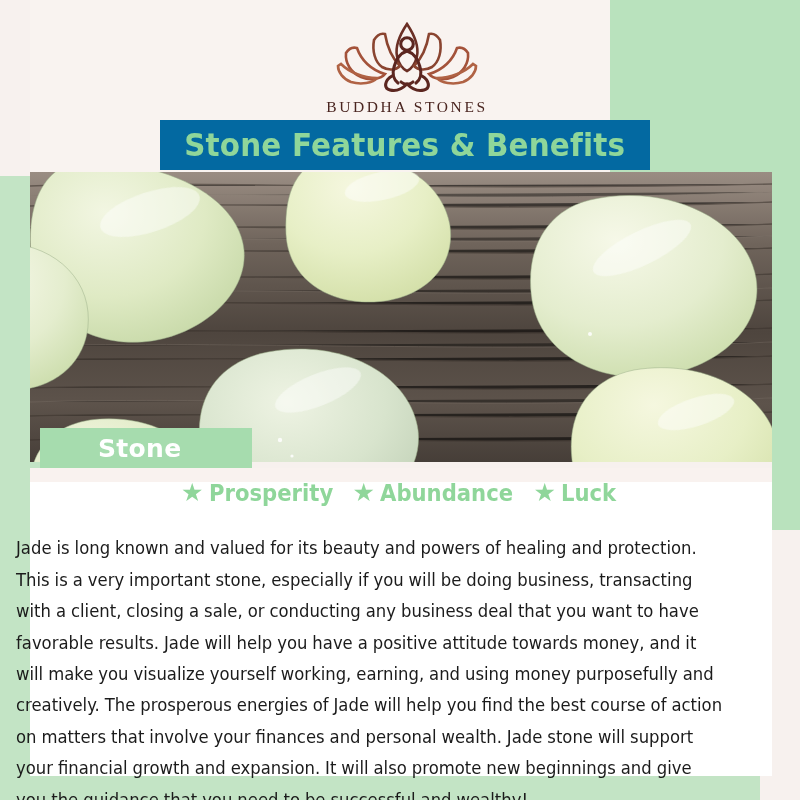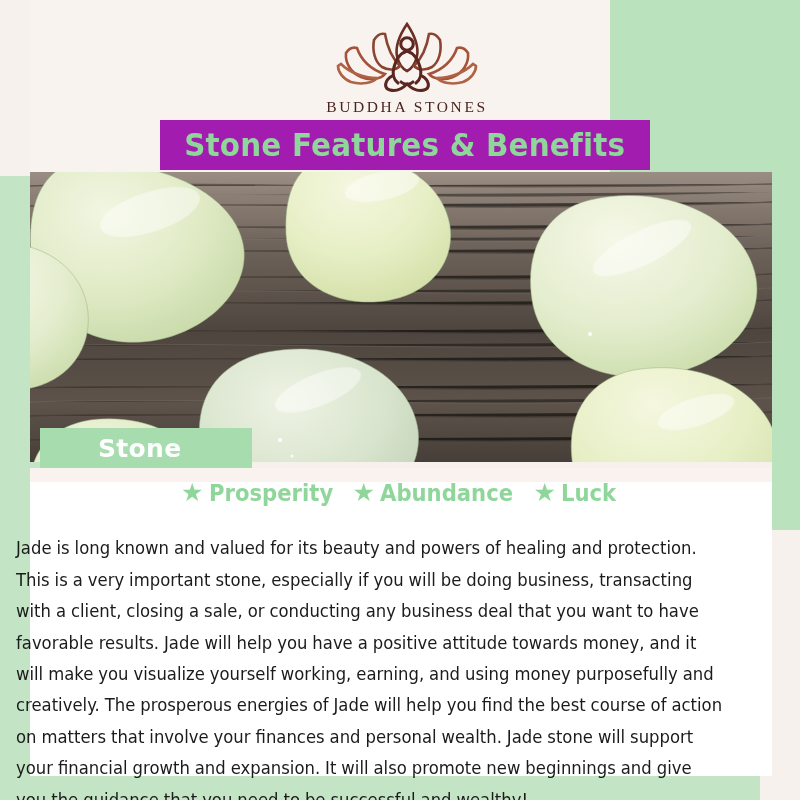--- a/index.html
+++ b/index.html
@@ -113,21 +113,21 @@
   }
   .photo svg { display:block; }
 
   
   .title-banner {
     position: absolute;
     left: 160px;
     top: 120px;
     width: 490px;
     height: 50px;
-    background: #a21caf;
+    background: #0369a1;
     display: flex;
     align-items: center;
     justify-content: center;
     z-index: 6;
   }
   .title-text {
     font-size: 32px;
     font-weight: 700;
     color: #8fd69a;
     letter-spacing: 0.2px;

